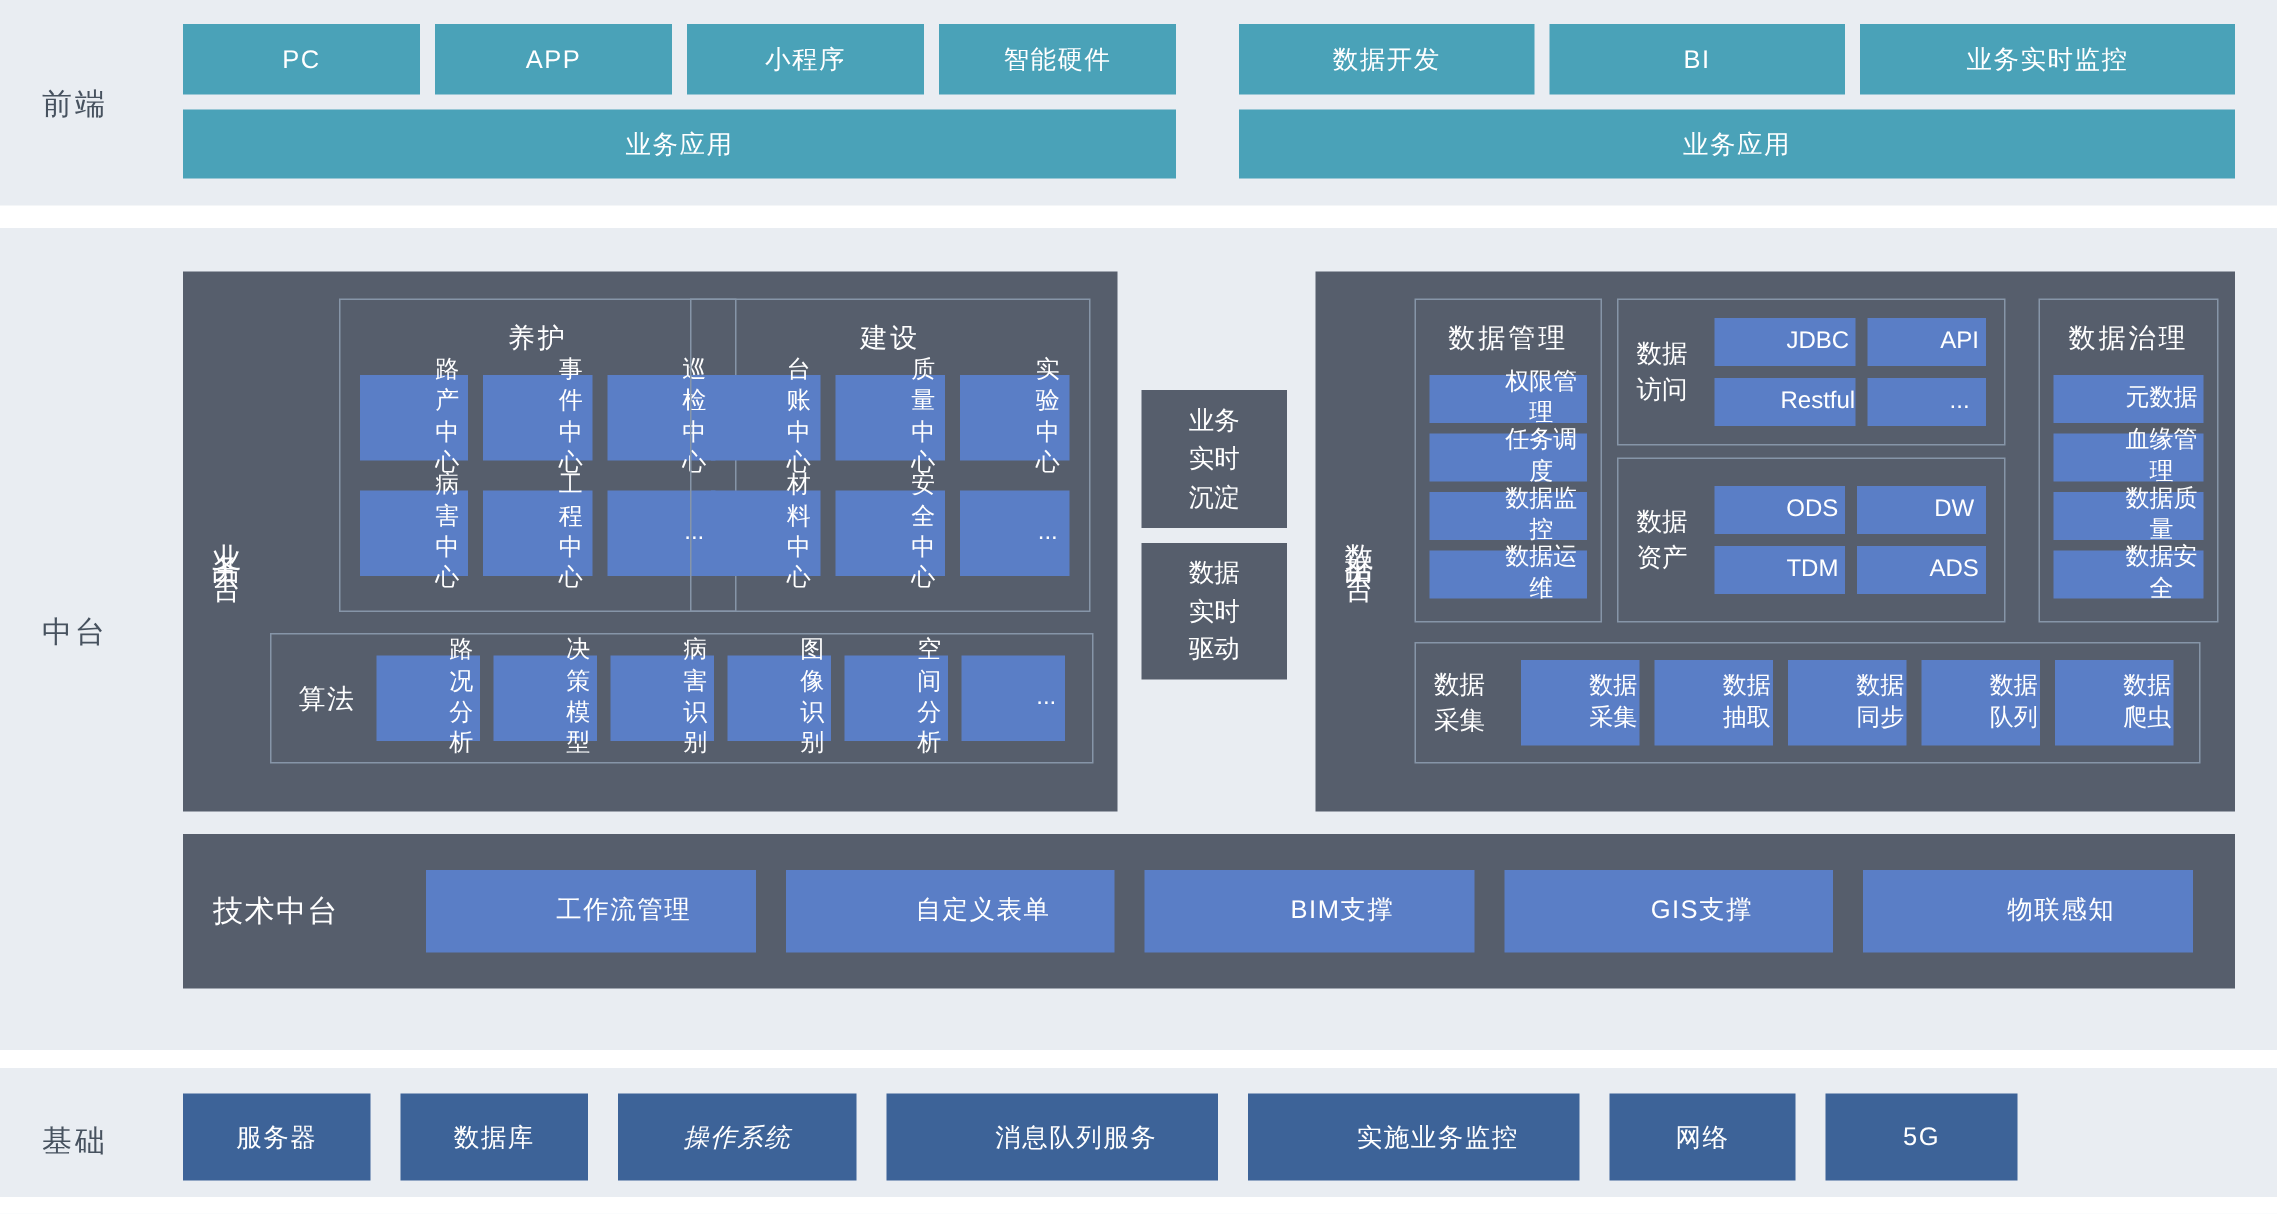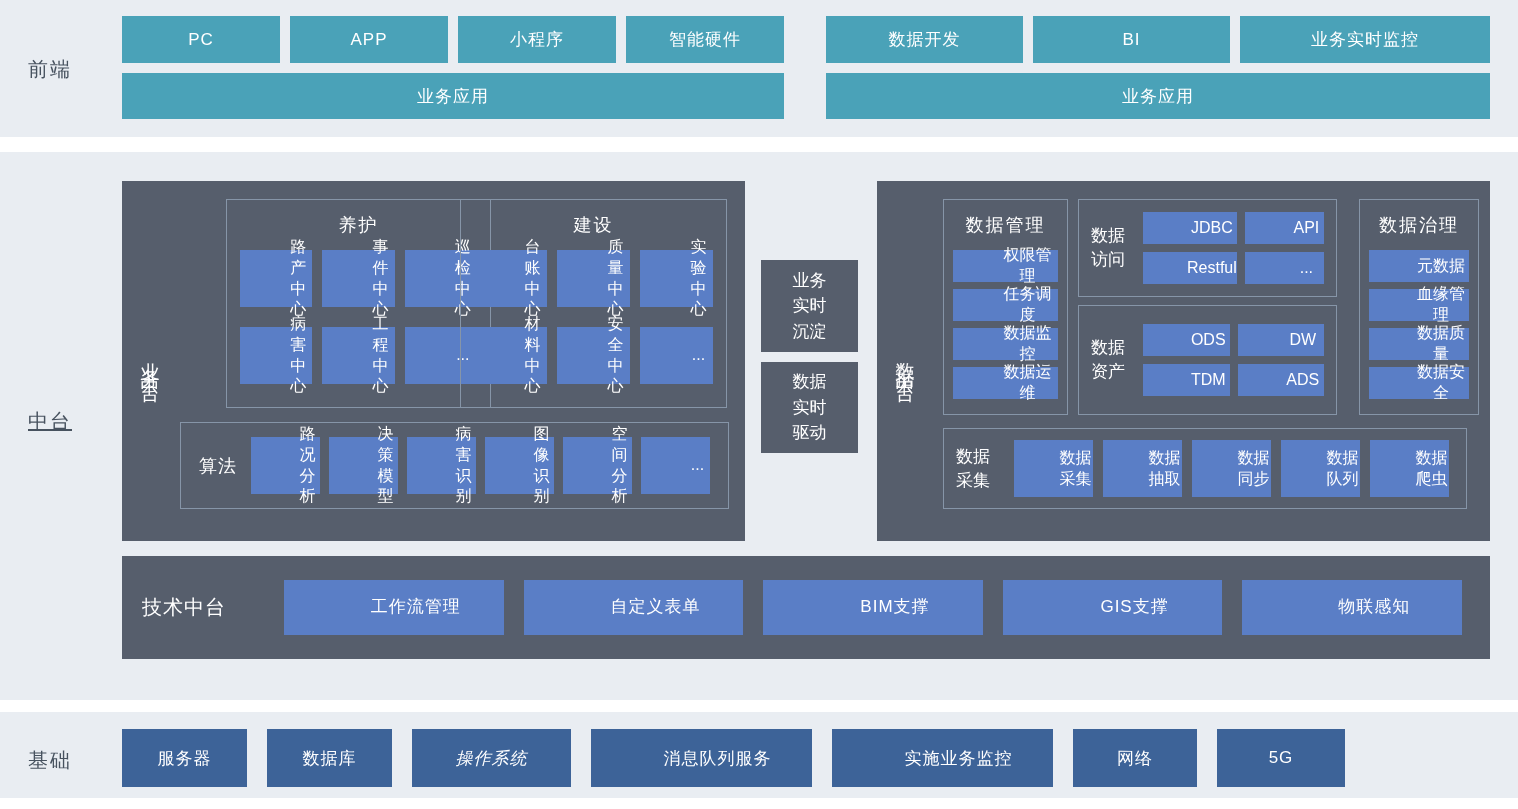--- a/index.html
+++ b/index.html
@@ -8,21 +8,21 @@
 
   .canvas { position:relative; width:1518px; height:809px; background:#ffffff; overflow:hidden; }
 
   .band { position:absolute; left:0; width:100%; background:#e9edf2; }
   .band-frontend { top:0; height:137px; }
   .band-middle { top:152px; height:548px; }
   .band-base { top:712px; height:86px; }
 
   .band-label { position:absolute; left:28px; color:#47525f; font-size:20px; letter-spacing:2px; }
   .band-frontend .band-label { top:56px; }
-  .band-middle .band-label { top:256px;text-decoration:underline; }
+  .band-middle .band-label { top:256px; }
   .band-base .band-label { top:35px; }
 
   
   .fe-group { position:absolute; top:16px; }
   .fe-left { left:122px; width:662px; }
   .fe-right { left:826px; width:664px; }
   .fe-row { display:flex; gap:10px; height:47px; }
   .teal-btn { flex:1; background:#4aa2b8; color:#fff; display:flex; align-items:center; justify-content:center; font-size:17px; letter-spacing:1px; }
   .fe-row .grow-lg { flex:1.27; }
   .teal-bar { margin-top:10px; height:46px; background:#4aa2b8; color:#fff; display:flex; align-items:center; justify-content:center; font-size:17px; letter-spacing:1px; }

